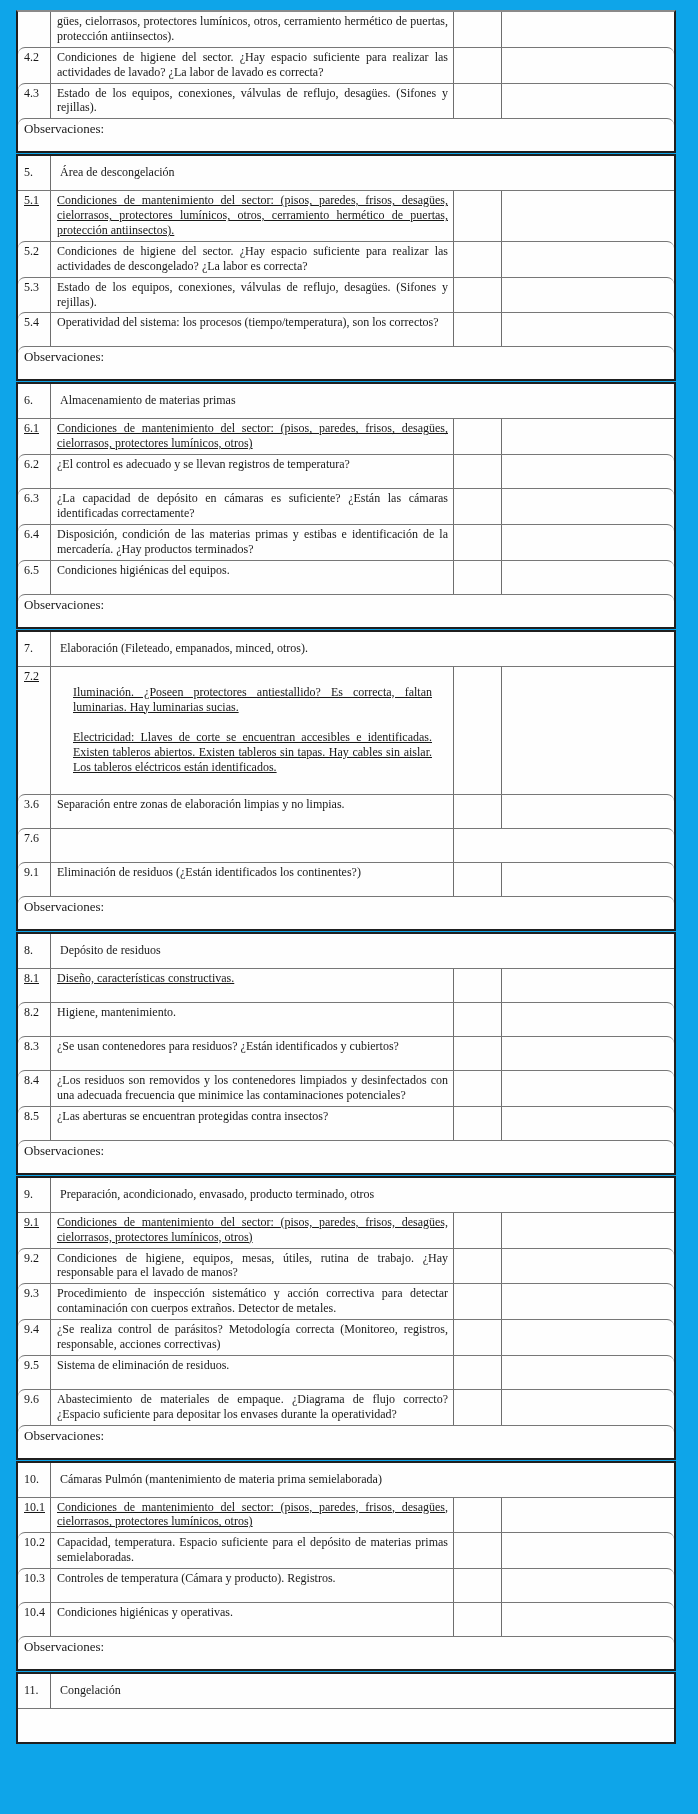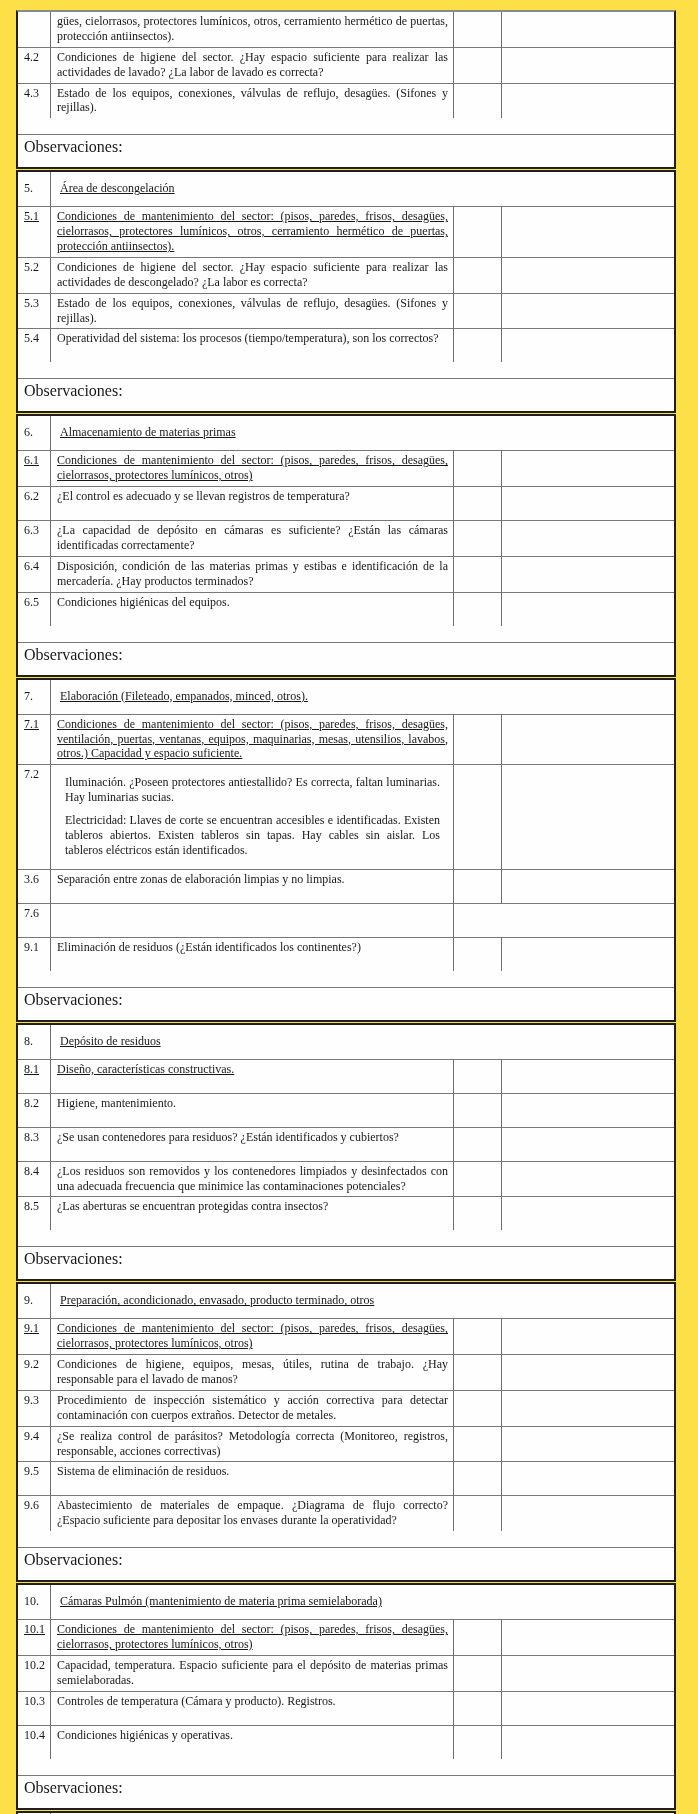--- a/index.html
+++ b/index.html
@@ -5,21 +5,21 @@
   html, body {
     margin: 0;
     padding: 0;
     background: #ffffff;
   }
   .page {
     position: relative;
     width: 698px;
     height: 1814px;
     overflow: hidden;
-    background: #fde047;
+    background: #0ea5e9;
     font-family: "Liberation Serif", "DejaVu Serif", serif;
     color: #181818;
     box-sizing: border-box;
     padding-top: 10px;
   }
   .table-wrap {
     margin-left: 16px;
     width: 660px;
     box-sizing: border-box;
   }
@@ -34,20 +34,21 @@
   .section-block.partial-top {
     border-top: 2px solid #8a8a8a;
   }
   .row {
     display: grid;
     grid-template-columns: 33px 1fr 48px 172px;
     box-sizing: border-box;
   }
   .row + .row, .obs-row {
     border-top: 1px solid #777;
+    border-radius: 7px;
   }
   .header-row {
     display: grid;
     grid-template-columns: 33px 1fr;
     min-height: 34px;
     box-sizing: border-box;
   }
   .header-row + .row {
     border-top: 1px solid #777;
     text-decoration: underline;
@@ -60,46 +61,44 @@
   .num-cell {
     border-right: 1px solid #6e6e6e;
     padding: 2px 2px 2px 6px;
   }
   .header-num {
     border-right: 1px solid #6e6e6e;
     padding: 9px 2px 4px 6px;
   }
   .header-title {
     padding: 9px 6px 4px 9px;
-    text-decoration: underline;
   }
   .text-cell {
     border-right: 1px solid #6e6e6e;
     padding: 2px 5px 3px 6px;
     text-align: justify;
     hyphens: auto;
     -webkit-hyphens: auto;
   }
   .text-cell p {
-    margin: 8px;
+    margin: 16px;
   }
   .item-row {
     min-height: 34px;
   }
   .score-cell {
     border-right: 1px solid #6e6e6e;
   }
   .notes-cell { }
   .obs-row {
     min-height: 33px;
     padding: 2px 5px 2px 6px;
-    font-size: 16px;
+    font-size: 13px;
     line-height: 1.24;
     box-sizing: border-box;
-    margin-top: 16px;
   }
 </style>
 </head>
 <body>
 
 <div class="page">
   <div class="table-wrap" id="table-root">
       <div class="section-block partial-top">
         <div class="row item-row">
           <div class="cell num-cell"></div>
@@ -188,26 +187,20 @@
           <div class="cell notes-cell"></div>
         </div>
         <div class="obs-row">Observaciones:</div>
       </div>
       <div class="section-block">
         <div class="header-row">
           <div class="cell header-num">7.</div>
           <div class="cell header-title">Elaboración (Fileteado, empanados, minced, otros).</div>
         </div>
         <div class="row item-row">
-          <div class="cell num-cell">7.1</div>
-          <div class="cell text-cell">Condiciones de mantenimiento del sector: (pisos, paredes, frisos, desagües, ventilación, puertas, ventanas, equipos, maquinarias, mesas, utensilios, lavabos, otros.) Capacidad y espacio suficiente.</div>
-          <div class="cell score-cell"></div>
-          <div class="cell notes-cell"></div>
-        </div>
-        <div class="row item-row">
           <div class="cell num-cell">7.2</div>
           <div class="cell text-cell">
             <p>Iluminación. ¿Poseen protectores antiestallido? Es correcta, faltan luminarias. Hay luminarias sucias.</p>
             <p>Electricidad: Llaves de corte se encuentran accesibles e identificadas. Existen tableros abiertos. Existen tableros sin tapas. Hay cables sin aislar. Los tableros eléctricos están identificados.</p>
           </div>
           <div class="cell score-cell"></div>
           <div class="cell notes-cell"></div>
         </div>
         <div class="row item-row">
           <div class="cell num-cell">3.6</div>

